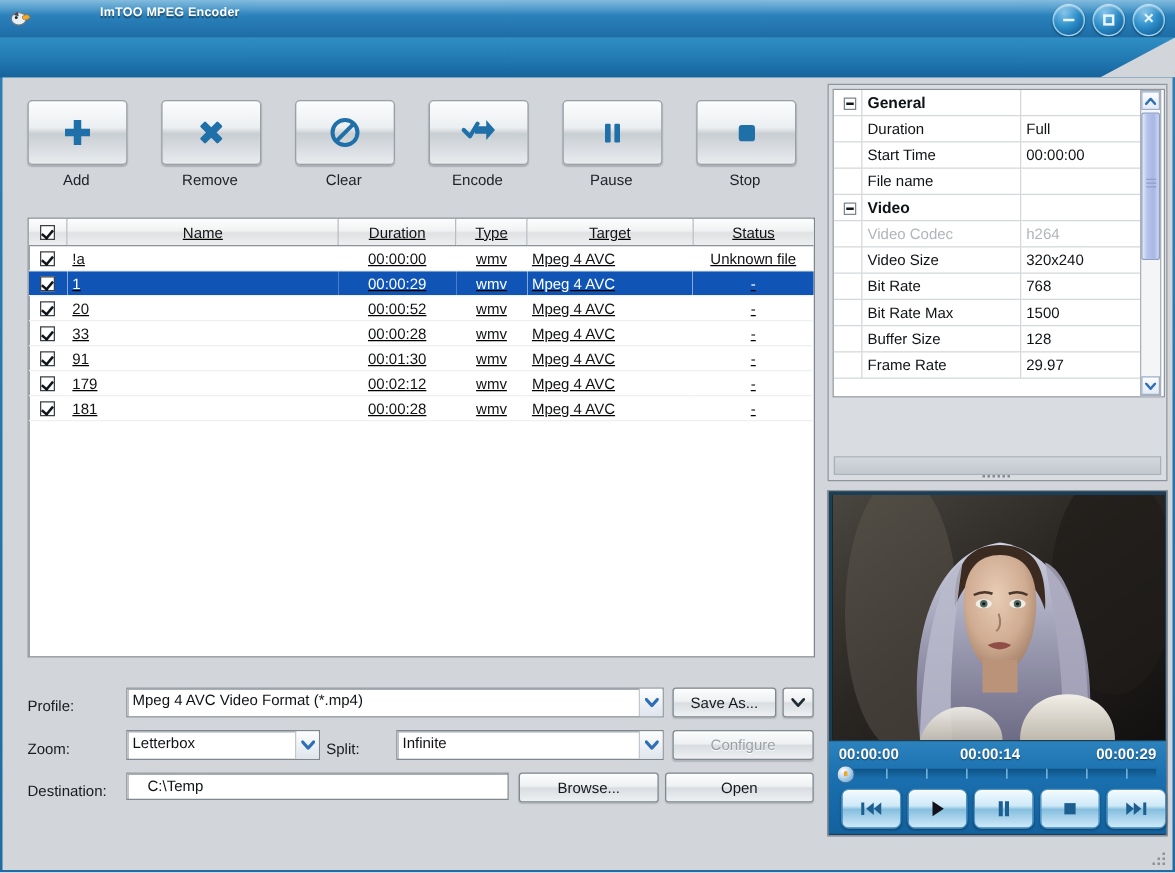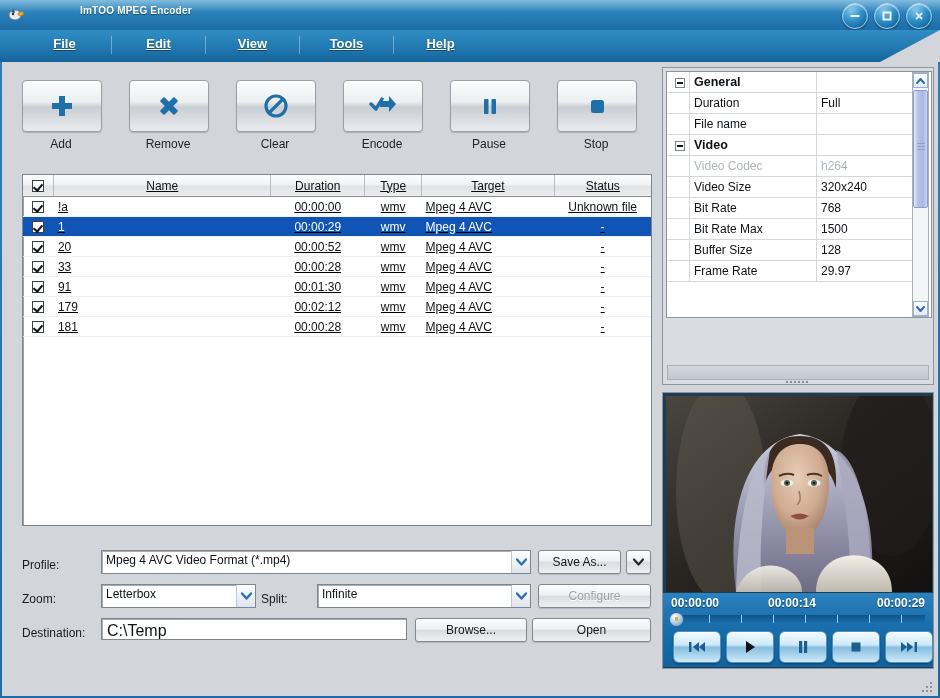--- a/index.html
+++ b/index.html
@@ -187,23 +187,23 @@
     border-width: 0 2px 2px 0;
     transform: rotate(40deg);
   }
   .flabel { position: absolute; font-size: 12px; color: #181b1f; }
   .tbox {
     position: absolute;
     background: #ffffff;
     border: 1px solid #7f878e;
     box-shadow: inset 1px 1px 0 #a8aeb4;
     box-sizing: border-box;
-    font-size: 16px;
+    font-size: 12px;
     color: #0f1216;
-    padding: 3px 4px 0 5px;
+    padding: 3px 4px 0 16px;
     height: 22px;
     overflow: hidden;
     white-space: nowrap;
   }
   .combo { position: absolute; box-sizing: border-box; }
   .combo .cbody {
     position: absolute; left:0; top:0; right: 0; bottom: 0;
     background: #ffffff;
     border: 1px solid #7f878e;
     box-shadow: inset 1px 1px 0 #a8aeb4;
@@ -401,31 +401,20 @@
               <span class="sq"></span>
             </i>
           </div>
         <div class="win-btn">
             <i>✕</i>
           </div>
       </div>
     </div>
 
     <div class="menubar">
-      <div class="menu-items">
-        <div class="menu-item"><u>File</u></div>
-        <div class="menu-sep"></div>
-        <div class="menu-item"><u>Edit</u></div>
-        <div class="menu-sep"></div>
-        <div class="menu-item"><u>View</u></div>
-        <div class="menu-sep"></div>
-        <div class="menu-item"><u>Tools</u></div>
-        <div class="menu-sep"></div>
-        <div class="menu-item"><u>Help</u></div>
-      </div>
       <div class="cut"></div>
     </div>
 
     <div class="client">
 
       <div class="toolbar">
 
         <div class="tool">
           <div class="btnbox">
             <svg class="ic" width="26" height="26" viewBox="0 0 26 26">
@@ -623,20 +612,25 @@
                 <td class="pkey" style="width:122px">General</td>
                 <td class="pval"></td>
               </tr>
               <tr>
                 <td class="pexp"></td>
                 <td class="pkey" style="width:122px">Duration</td>
                 <td class="pval">Full</td>
               </tr>
               <tr>
                 <td class="pexp"></td>
+                <td class="pkey" style="width:122px">Start Time</td>
+                <td class="pval">00:00:00</td>
+              </tr>
+              <tr>
+                <td class="pexp"></td>
                 <td class="pkey" style="width:122px">File name</td>
                 <td class="pval"></td>
               </tr>
               <tr class="grp">
                 <td class="pexp"><span class="expbox"></span></td>
                 <td class="pkey" style="width:122px">Video</td>
                 <td class="pval"></td>
               </tr>
               <tr class="dim">
                 <td class="pexp"></td>

